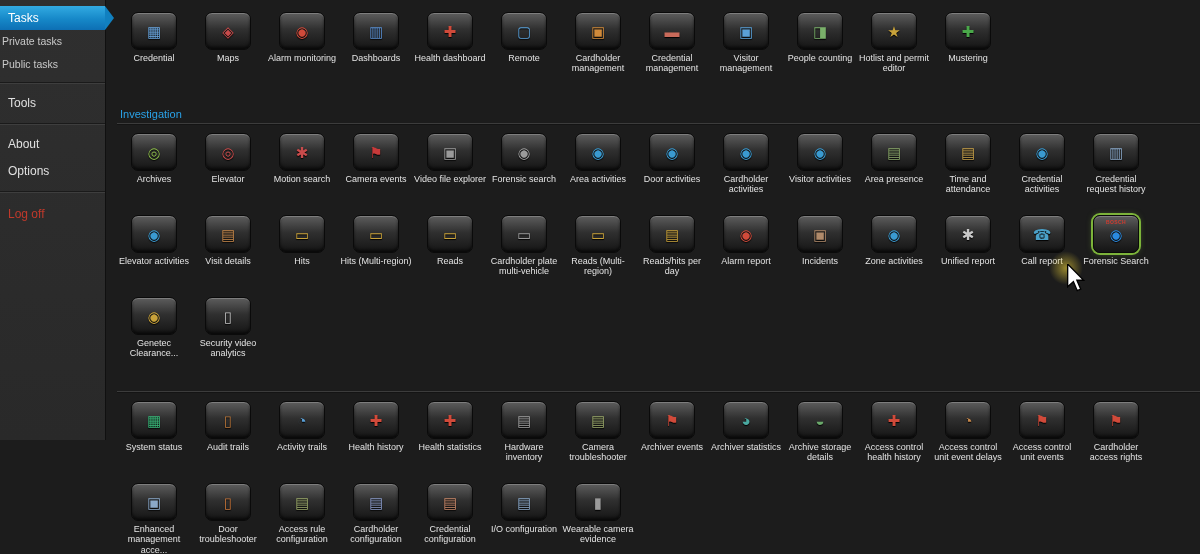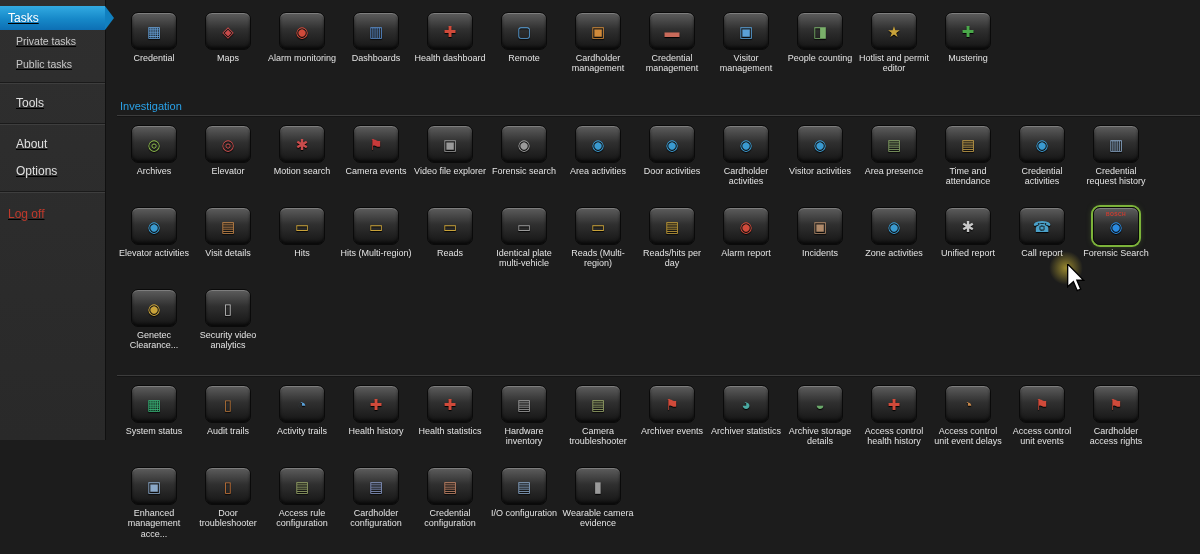--- a/index.html
+++ b/index.html
@@ -11,62 +11,61 @@
     position:relative;
   }
 
   
   .sidebar {
     position:absolute; left:0; top:0; width:106px; height:440px;
     background:linear-gradient(180deg,#2f2f2f 0%,#292929 100%);
     border-right:1px solid #101010;
     padding-top:6px;
     z-index:5;
-    text-decoration:underline;
   }
   .sb-item { color:#dcdcdc; cursor:default; white-space:nowrap; }
   .sb-item.active {
     position:relative;
     height:24px; line-height:24px; padding-left:8px;
     font-size:12px; color:#ffffff;
     background:linear-gradient(180deg,#32aae2 0%,#1688c8 55%,#0d6fb4 100%);
     z-index:6;
   }
   .sb-item.active::after {
     content:""; position:absolute; right:-9px; top:0;
     border-left:9px solid #1180c0;
     border-top:12px solid transparent;
     border-bottom:12px solid transparent;
   }
   .sb-item.sub {
-    height:23px; line-height:23px; padding-left:16px;
+    height:23px; line-height:23px; padding-left:2px;
     font-size:10.5px; color:#c9c9c9;
   }
   .sb-item.sub:first-of-type { margin-top:4px; }
   .sb-item.item {
-    height:27px; line-height:27px; padding-left:16px;
+    height:27px; line-height:27px; padding-left:8px;
     font-size:12px; color:#e0e0e0;
   }
   .sb-item.danger {
     height:27px; line-height:27px; padding-left:8px;
     font-size:12px; color:#c0392b; margin-top:8px;
   }
   .sb-divider {
     border-top:1px solid #1a1a1a;
     border-bottom:1px solid #3e3e3e;
     margin:6px 0;
   }
 
   
   .main {
     position:absolute; left:107px; top:0; width:1093px; height:554px;
     padding:8px 0 0 10px; overflow:hidden;
   }
   .section { margin-bottom:2px; }
-  .section.titled { margin-top:8px; }
+  .section.titled { margin-top:16px; }
   .section-title { color:#2aa2e8; font-size:11px; padding:2px 0 3px 3px; }
   .section-line {
     border-bottom:1px solid #3c3c3c;
     box-shadow:0 1px 0 #141414;
     margin-bottom:5px;
   }
   .grid { display:flex; flex-wrap:wrap; width:1040px; }
 
   .tile {
     width:74px; height:82px;
@@ -310,21 +309,21 @@
         <div class="tile">
           <div class="tile-icon">
             <span class="glyph" style="color: rgb(200, 162, 58);">▭</span>
           </div>
           <div class="tile-label">Reads</div>
         </div>
         <div class="tile">
           <div class="tile-icon">
             <span class="glyph" style="color: rgb(154, 154, 154);">▭</span>
           </div>
-          <div class="tile-label">Identical plate multi-vehicle</div>
+          <div class="tile-label">Cardholder plate multi-vehicle</div>
         </div>
         <div class="tile">
           <div class="tile-icon">
             <span class="glyph" style="color: rgb(200, 162, 58);">▭</span>
           </div>
           <div class="tile-label">Reads (Multi-region)</div>
         </div>
         <div class="tile">
           <div class="tile-icon">
             <span class="glyph" style="color: rgb(200, 162, 58);">▤</span>

